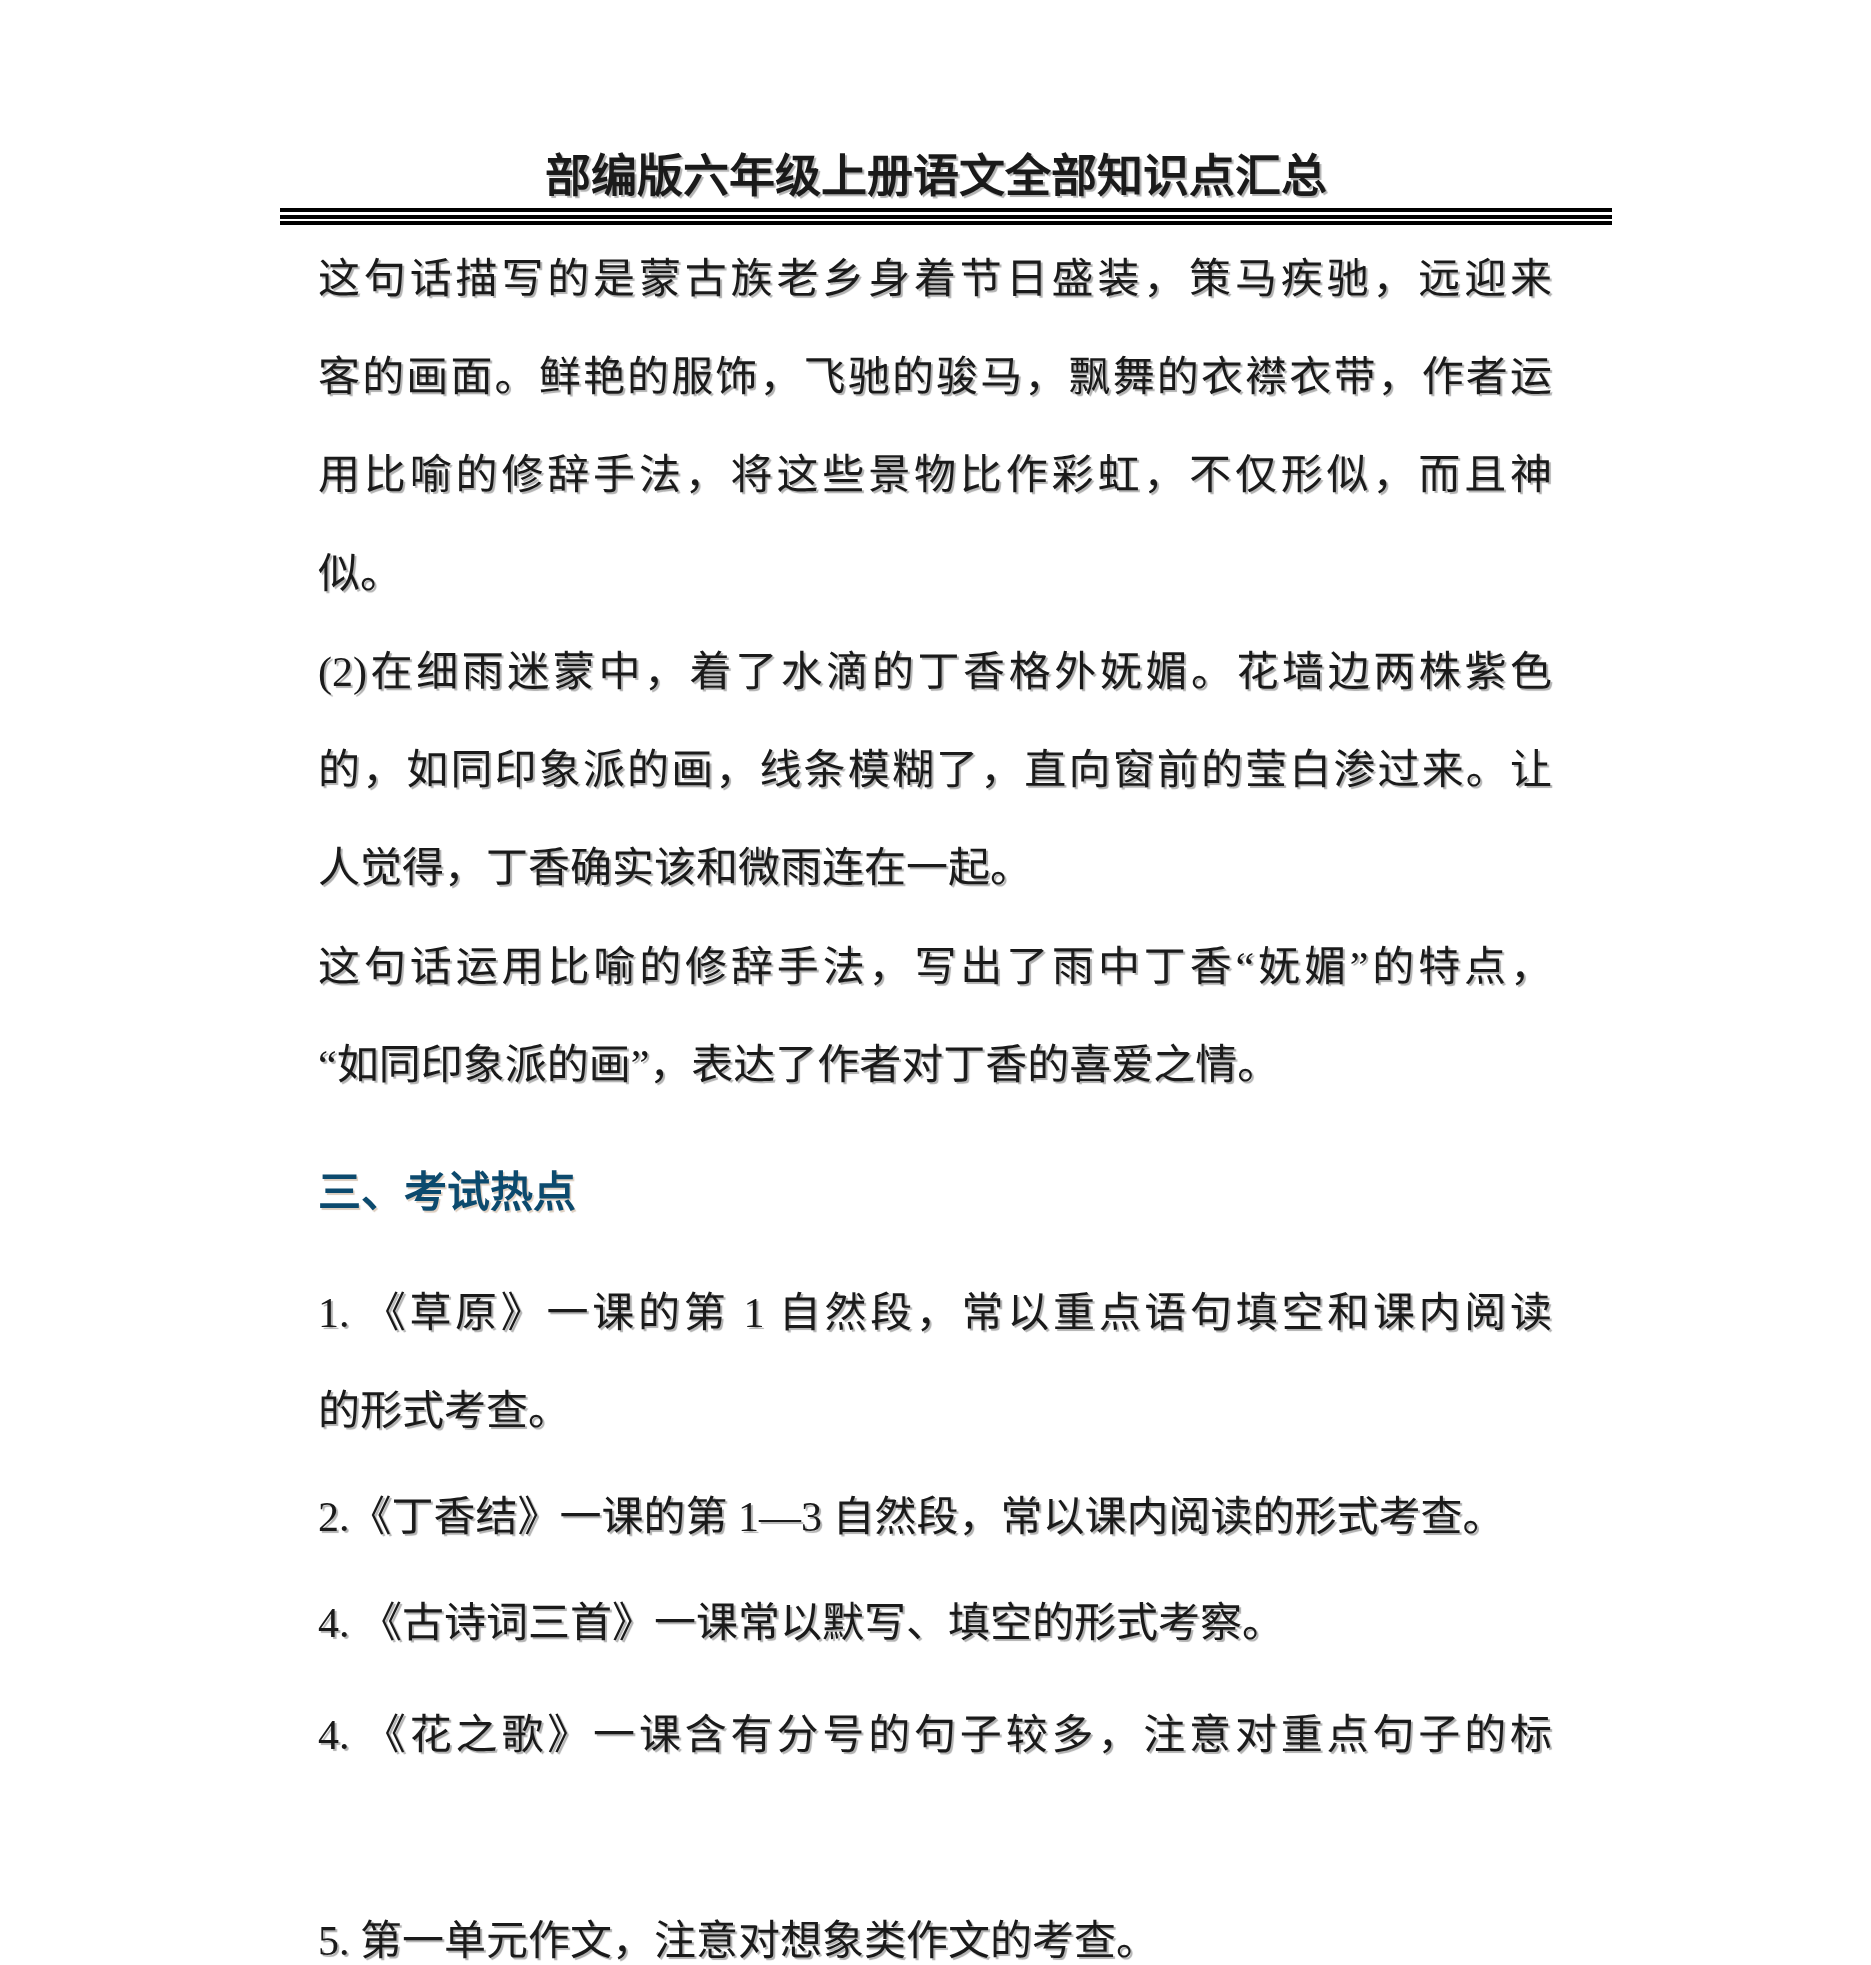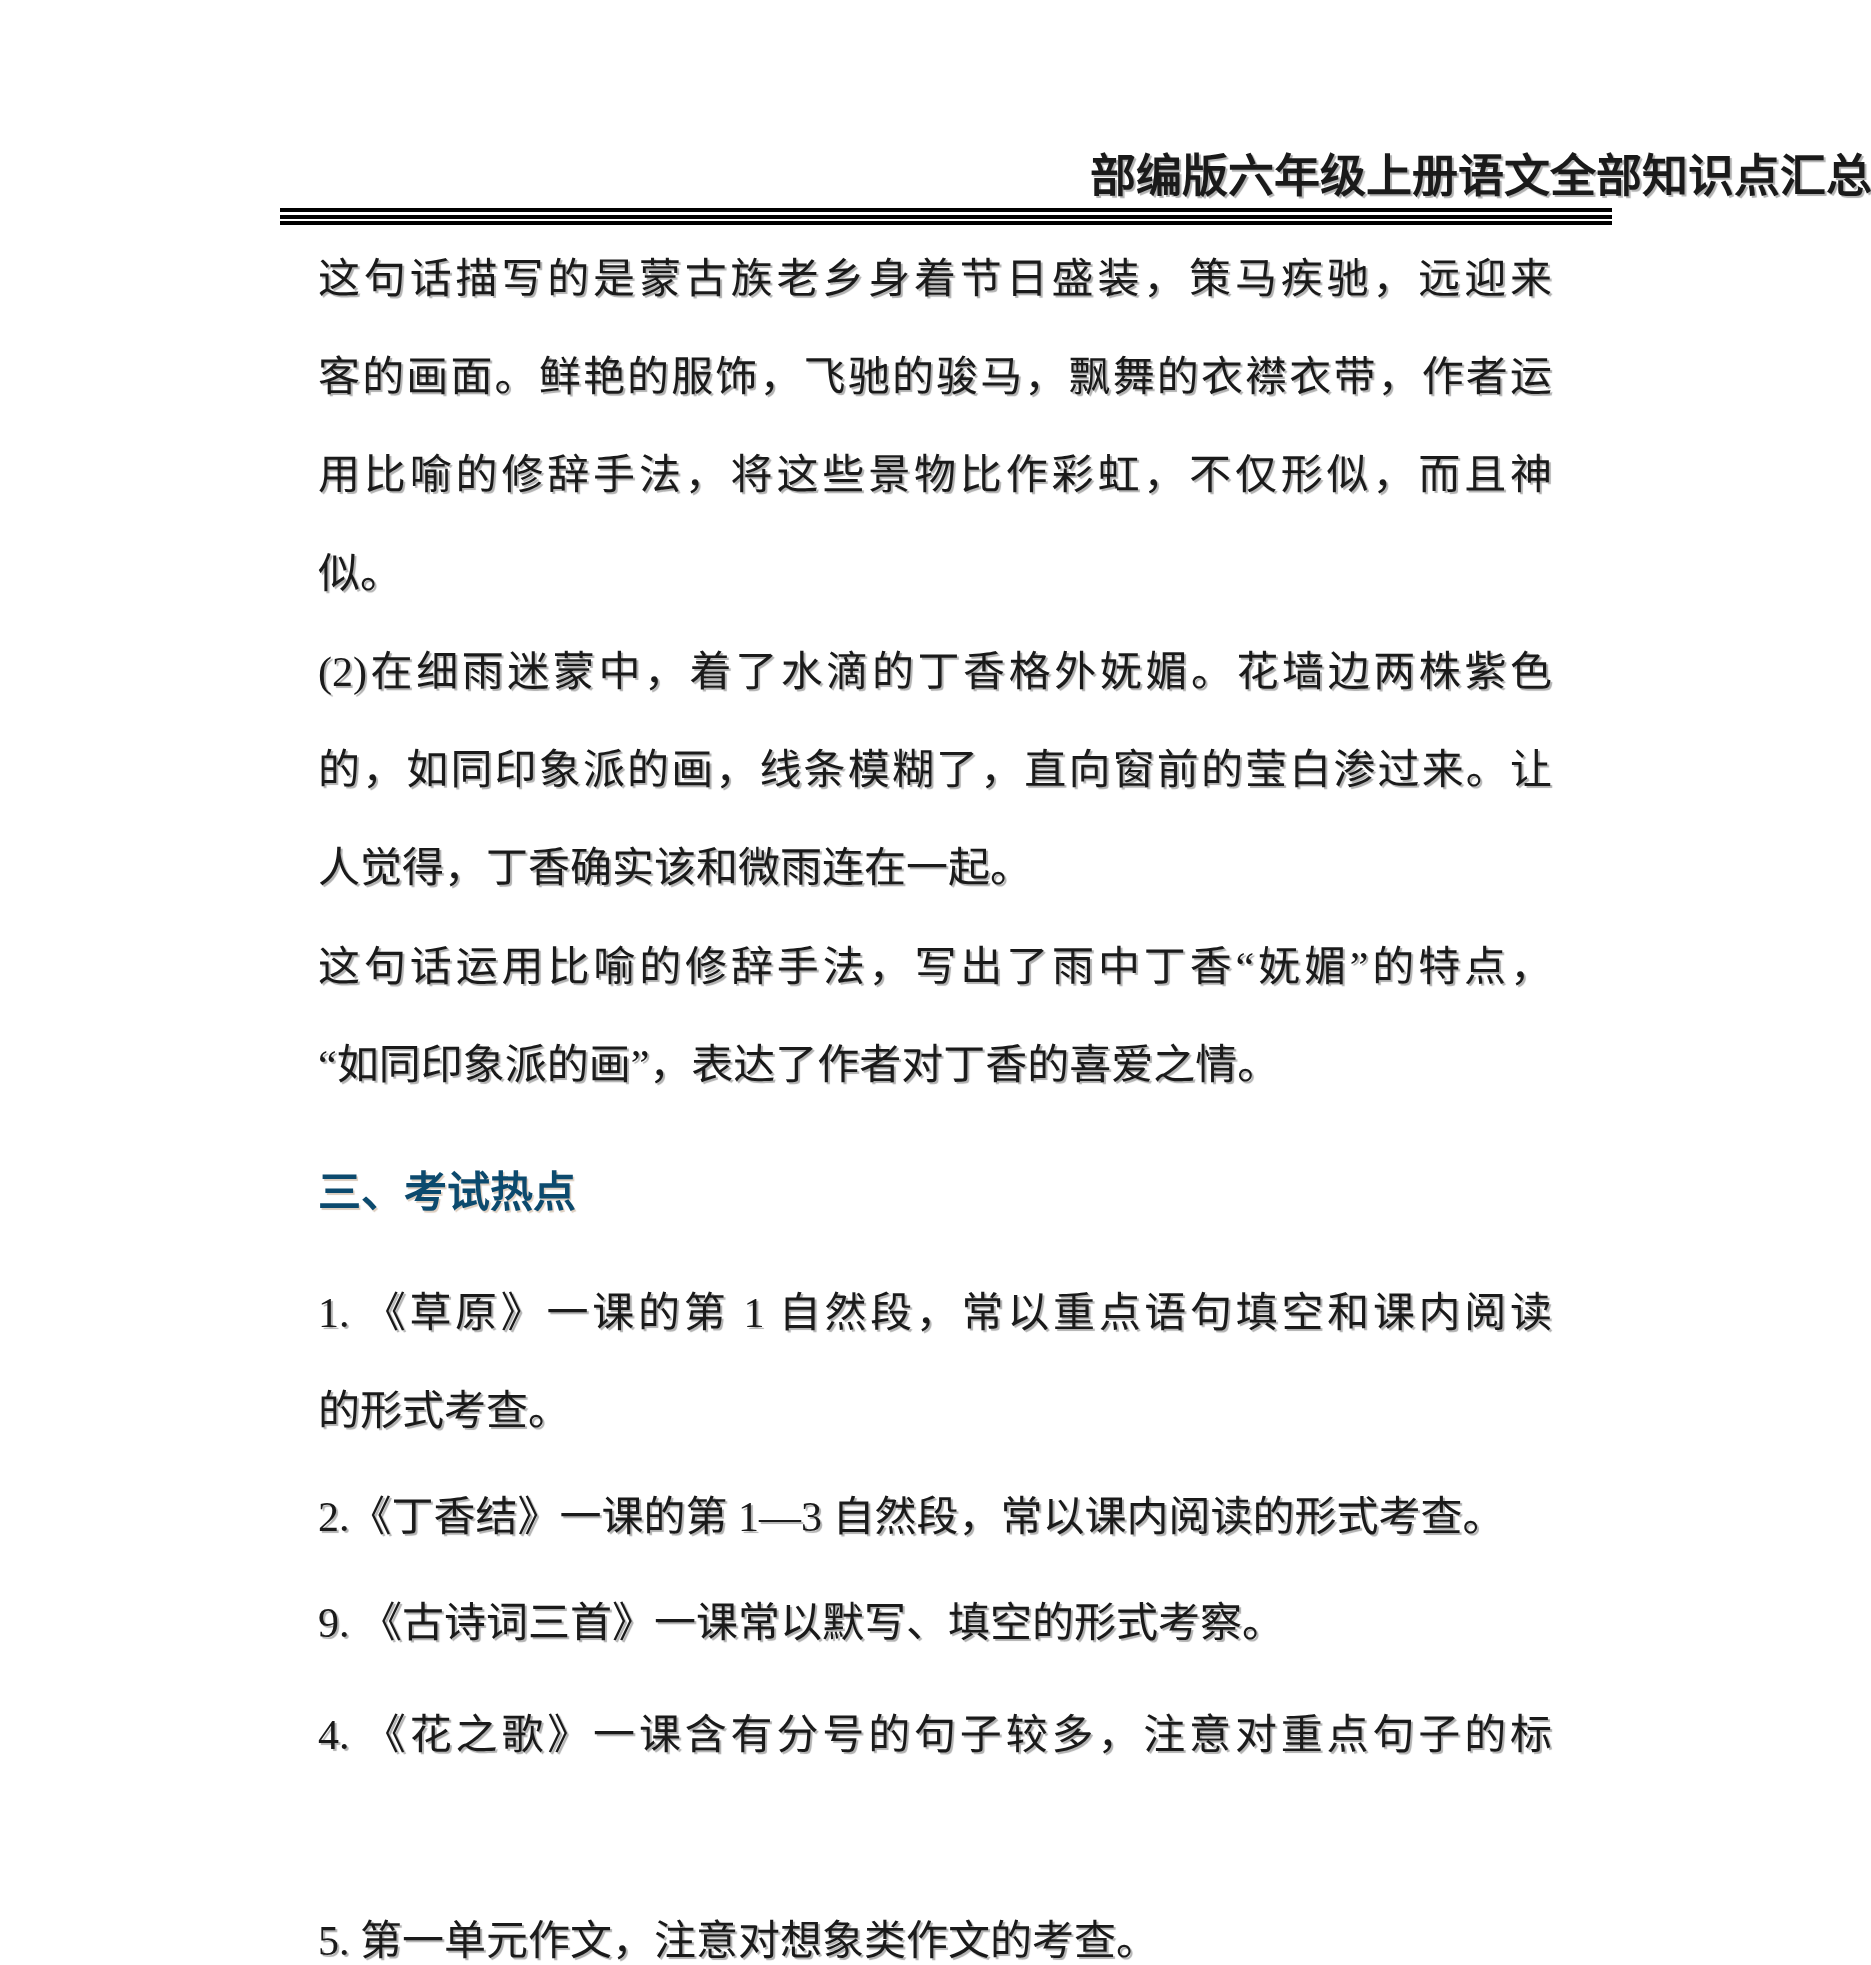--- a/index.html
+++ b/index.html
@@ -16,21 +16,21 @@
     font-family: "Liberation Serif", "DejaVu Serif", serif;
     color: #1a1a1a;
   }
   .doc-title {
     position: absolute;
     top: 149px;
     left: 0;
     width: 1872px;
     height: 55px;
     line-height: 55px;
-    text-align: right;
+    text-align: center;
     font-size: 46px;
     font-weight: bold;
     white-space: nowrap;
     text-shadow: 2px 2.4px 0.8px rgba(0,0,0,0.30);
   }
   .rule-group {
     position: absolute;
     top: 208px;
     left: 280px;
     width: 1332px;
@@ -82,18 +82,18 @@
   <div class="line" style="top:819px">人觉得，丁香确实该和微雨连在一起。</div>
   <div class="line full" style="top:721px">的，如同印象派的画，线条模糊了，直向窗前的莹白渗过来。让</div>
   <div class="line full" style="top:918px">这句话运用比喻的修辞手法，写出了雨中丁香“妩媚”的特点，</div>
   <div class="line" style="top:1016px">“如同印象派的画”，表达了作者对丁香的喜爱之情。</div>
 
   <div class="line heading" style="top:1144px">三、考试热点</div>
 
   <div class="line full" style="top:1264px">1. 《草原》一课的第 1 自然段，常以重点语句填空和课内阅读</div>
   <div class="line" style="top:1362px">的形式考查。</div>
   <div class="line" style="top:1468px">2.《丁香结》一课的第 1—3 自然段，常以课内阅读的形式考查。</div>
-  <div class="line" style="top:1574px">9. 《古诗词三首》一课常以默写、填空的形式考察。</div>
+  <div class="line" style="top:1574px">4. 《古诗词三首》一课常以默写、填空的形式考察。</div>
   <div class="line full" style="top:1686px">4. 《花之歌》一课含有分号的句子较多，注意对重点句子的标</div>
   <div class="line" style="top:1892px">5. 第一单元作文，注意对想象类作文的考查。</div>
 
 </div>
 
 
 </body></html>

